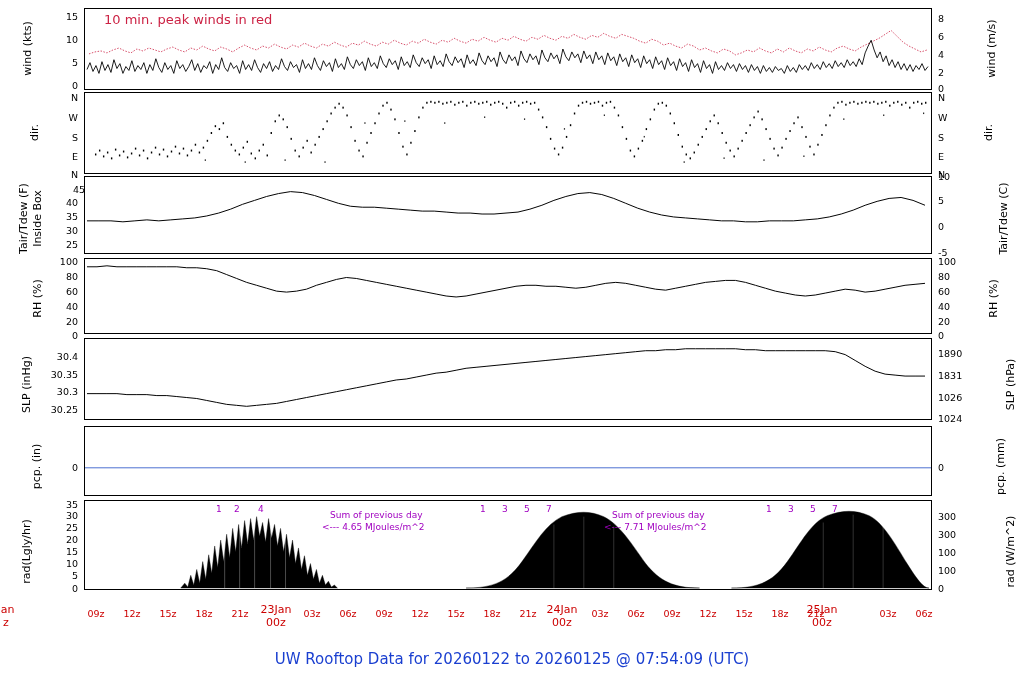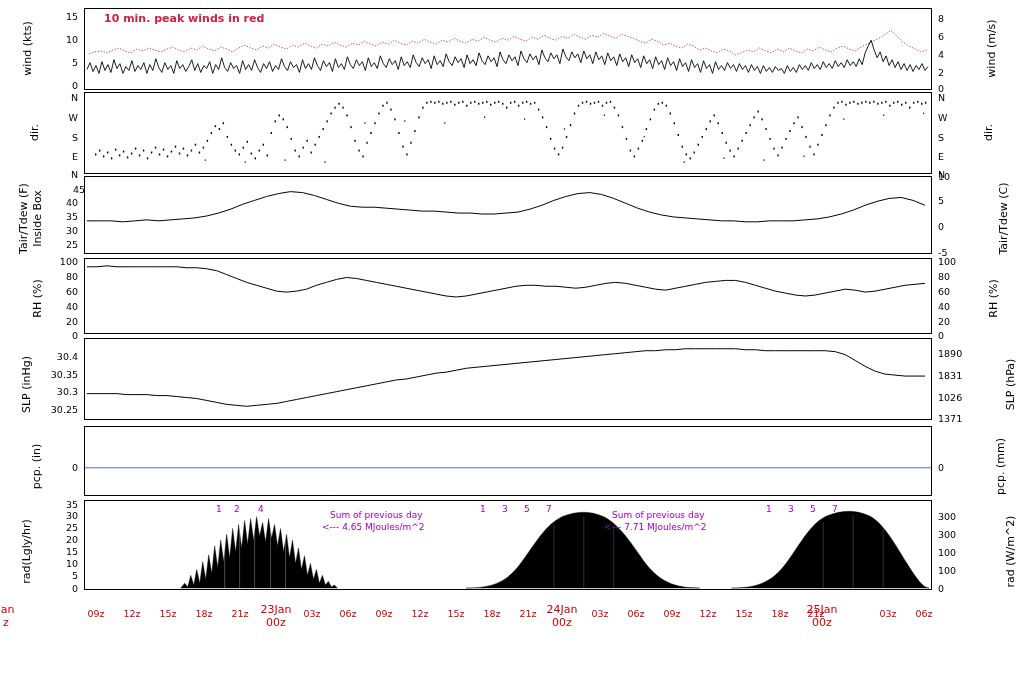--- a/index.html
+++ b/index.html
@@ -9,21 +9,21 @@
     color:#000;overflow:hidden;position:relative;
   }
   #wrap{position:relative;width:1024px;height:700px;}
   .panel{position:absolute;border:1px solid #000;background:#fff;box-sizing:border-box;overflow:hidden;}
   .panel svg{display:block;width:100%;height:100%;}
   .tick{position:absolute;font-size:9.5px;color:#000;white-space:nowrap;line-height:9px;}
   .tick.right{text-align:left;}
   .tick.left{text-align:right;}
   .xtick{position:absolute;font-size:9.5px;color:#cc0000;white-space:nowrap;text-align:center;}
   .daylbl{position:absolute;font-size:11px;color:#cc0000;white-space:nowrap;text-align:center;line-height:13px;}
-  .note-red{position:absolute;font-size:11px;color:#cc2244;white-space:nowrap;font-weight:bold;}
+  .note-red{position:absolute;font-size:13px;color:#cc2244;white-space:nowrap;}
   .note-purple{position:absolute;font-size:9px;color:#a000c0;white-space:nowrap;}
   .caption{
     position:absolute;left:0;width:1024px;text-align:center;
     font-size:15px;color:#1a3fd0;
   }
   .vrot{
     position:absolute;font-size:11px;white-space:nowrap;
     transform:rotate(-90deg);transform-origin:50% 50%;
     text-align:center;
   }
@@ -350,21 +350,21 @@
       <polyline fill="none" stroke="#000" stroke-width="1" points="2,56 12,56 22,56 32,56 42,57 52,57 62,57 72,58 82,58 92,59 102,60 112,61 122,63 132,65 142,67 152,68 162,69 172,68 182,67 192,66 202,64 212,62 222,60 232,58 242,56 252,54 262,52 272,50 282,48 292,46 302,44 312,42 322,41 332,39 342,37 352,35 362,34 372,32 382,30 392,29 402,28 412,27 422,26 432,25 442,24 452,23 462,22 472,21 482,20 492,19 502,18 512,17 522,16 532,15 542,14 552,13 562,12 572,12 582,11 592,11 602,10 612,10 622,10 632,10 642,10 652,10 662,11 672,11 682,12 692,12 702,12 712,12 722,12 732,12 742,12 752,13 762,16 772,22 782,28 792,33 802,36 812,37 822,38 832,38 842,38"></polyline>
     </svg>
   </div>
   <div class="tick left" style="left:36px;top:352px;width:42px;">30.4</div>
   <div class="tick left" style="left:36px;top:370px;width:42px;">30.35</div>
   <div class="tick left" style="left:36px;top:387px;width:42px;">30.3</div>
   <div class="tick left" style="left:36px;top:405px;width:42px;text-align:right;">30.25</div>
   <div class="tick right" style="left:938px;top:349px;width:36px;">1890</div>
   <div class="tick right" style="left:938px;top:371px;width:36px;">1831</div>
   <div class="tick right" style="left:938px;top:393px;width:36px;">1026</div>
-  <div class="tick right" style="left:938px;top:414px;width:36px;">1371</div>
+  <div class="tick right" style="left:938px;top:414px;width:36px;">1024</div>
   <div class="vrot" style="left:-24px;top:378px;width:100px;">SLP (inHg)</div>
   <div class="vrot" style="left:960px;top:378px;width:100px;">SLP (hPa)</div>
 
   <div class="panel" style="left:84px;top:426px;width:848px;height:70px;">
     <svg viewBox="0 0 848 70" preserveAspectRatio="none">
       <line x1="0" y1="42" x2="848" y2="42" stroke="#4a6fd0" stroke-width="1"></line>
     </svg>
   </div>
   <div class="tick left" style="left:44px;top:463px;width:34px;">0</div>
   <div class="tick right" style="left:938px;top:463px;width:30px;">0</div>
@@ -466,14 +466,15 @@
   </div>
   <div class="daylbl" style="left:524px;top:603px;width:76px;">
     <div>24Jan</div>
     <div>00z</div>
   </div>
   <div class="daylbl" style="left:784px;top:603px;width:76px;">
     <div>25Jan</div>
     <div>00z</div>
   </div>
 
+  <div class="caption" style="top:650px;">UW Rooftop Data for 20260122  to  20260125 @ 07:54:09  (UTC)</div>
 
 </div>
 
 </body></html>

